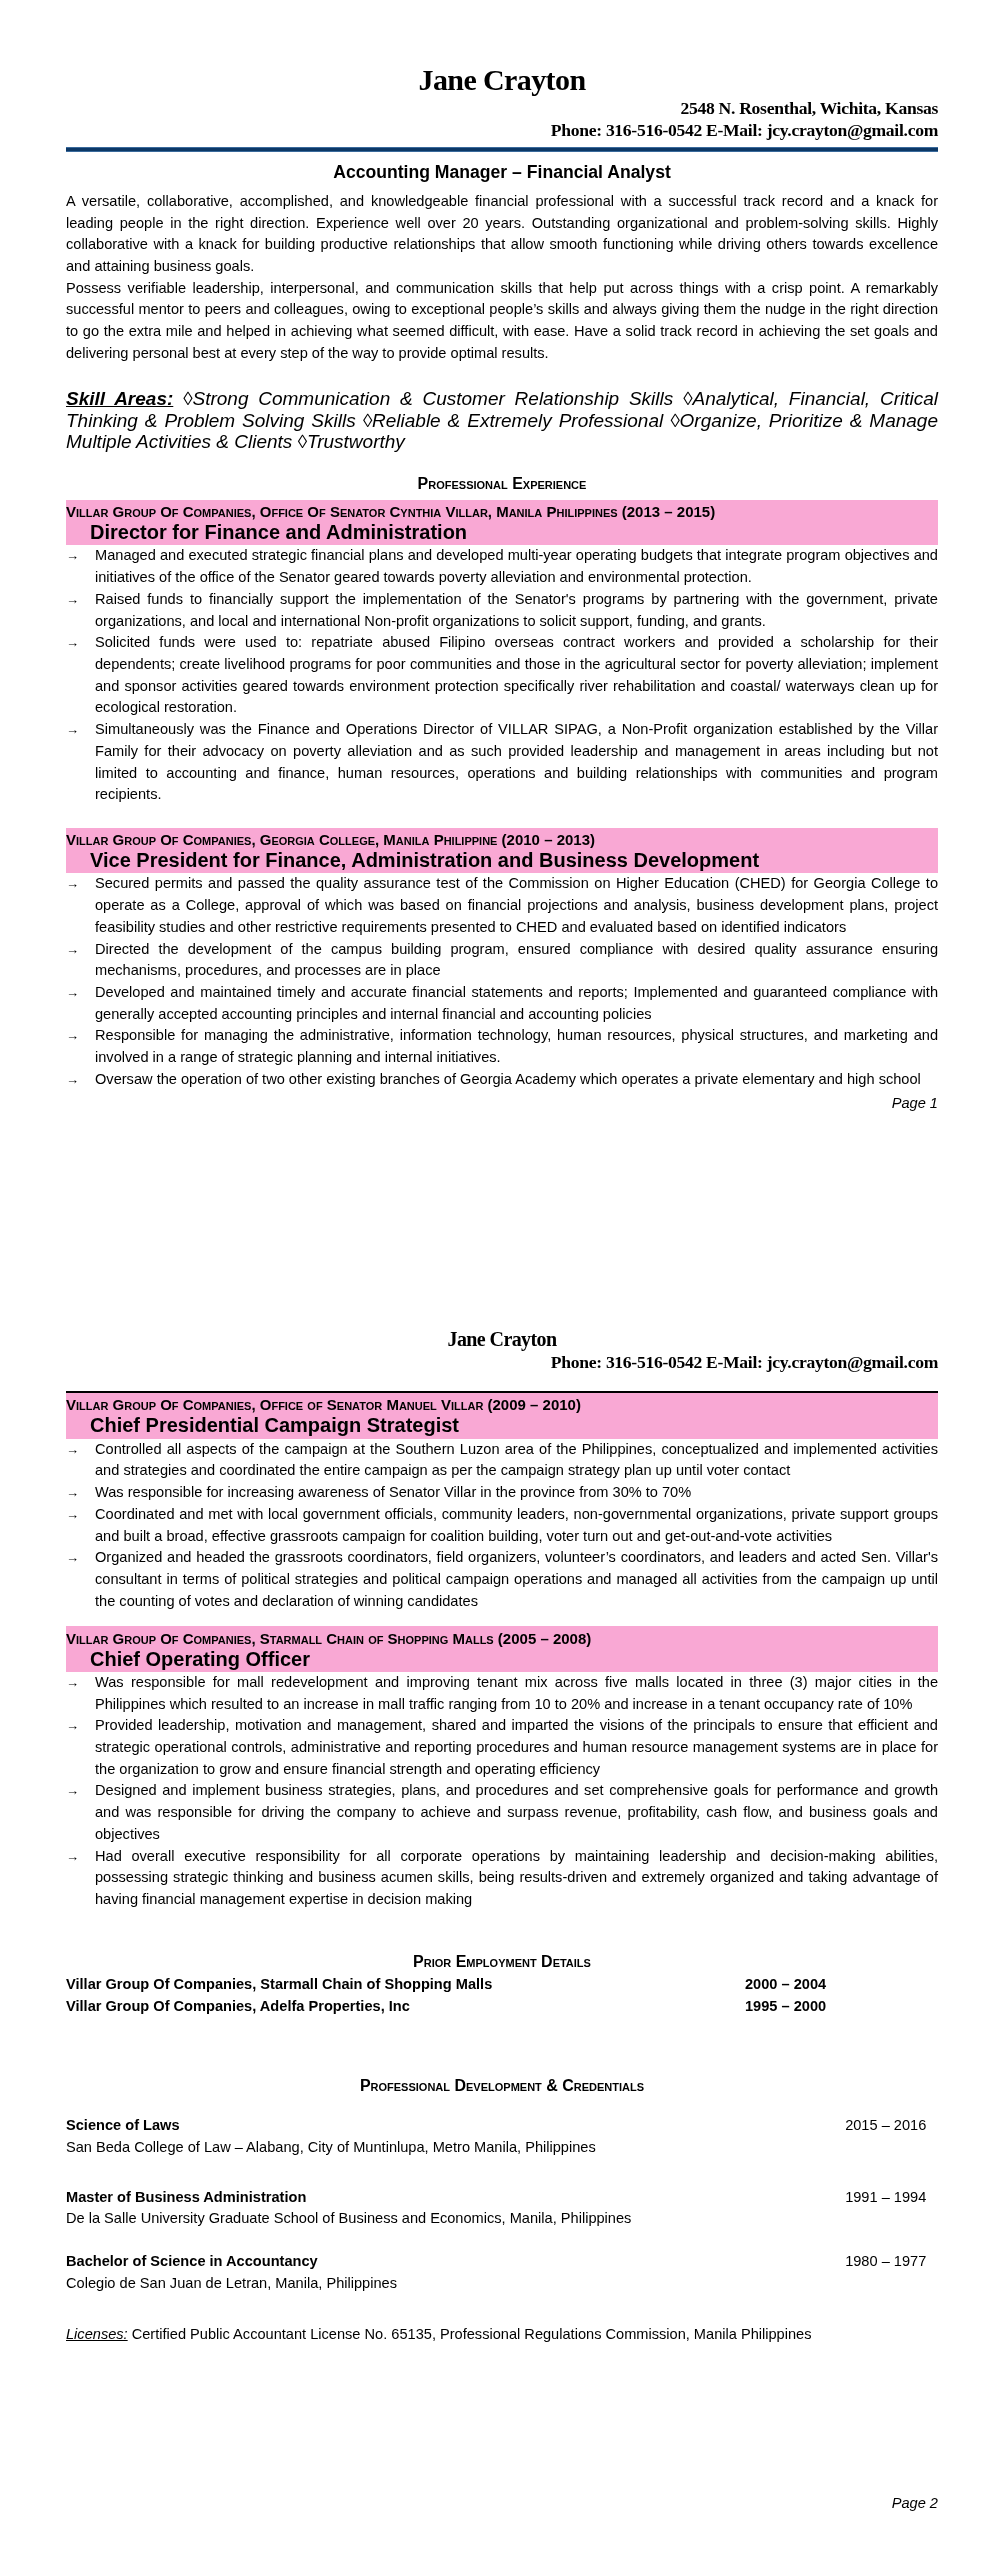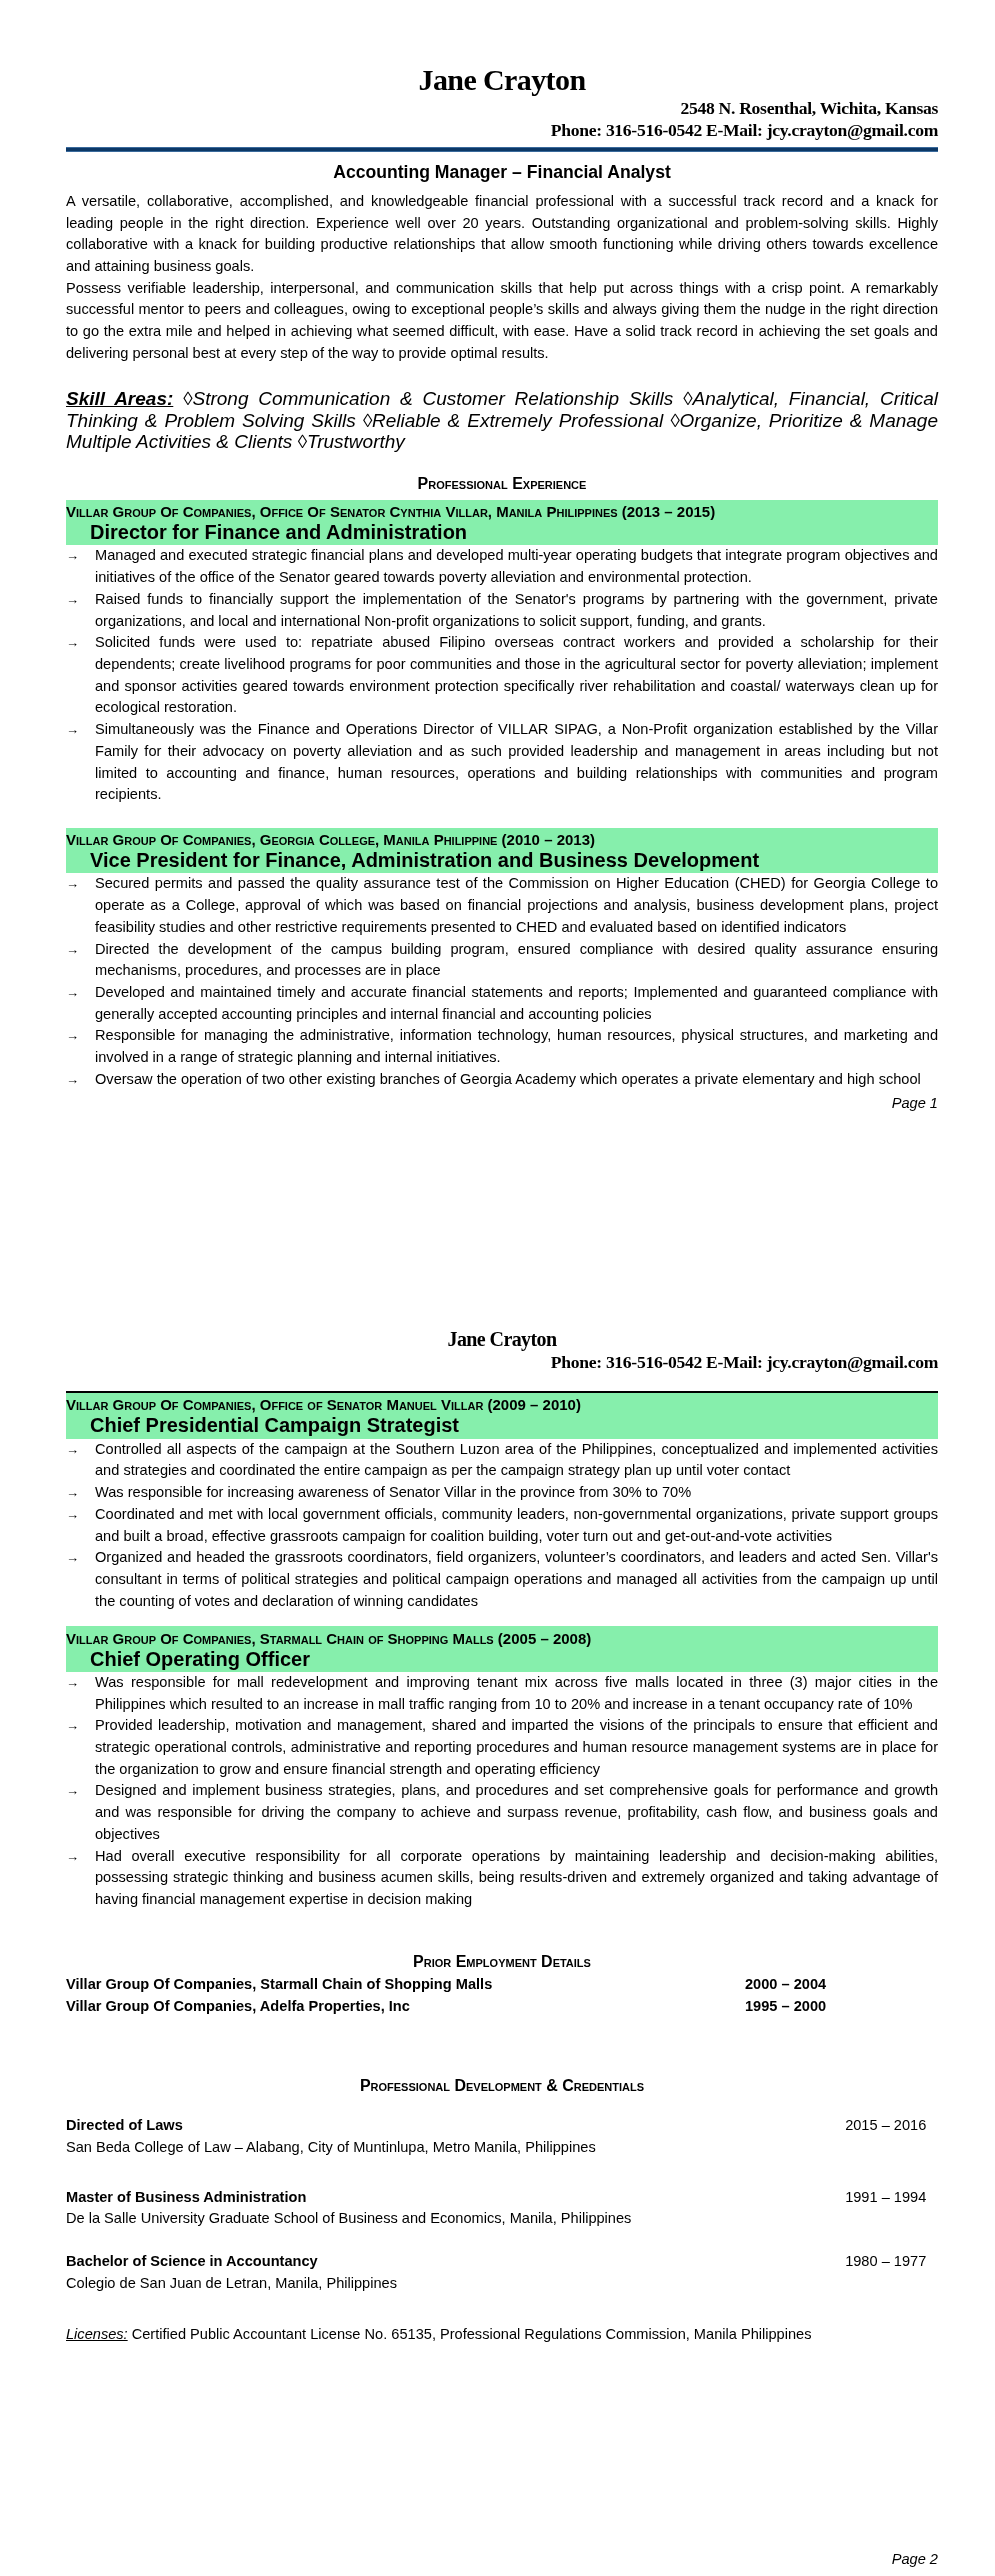--- a/index.html
+++ b/index.html
@@ -9,21 +9,21 @@
   .p2 { top: 1259px; height: 1317px; }
   .name { text-align: center; font-family: "Liberation Serif", serif; font-weight: bold; font-size: 30px; line-height: 35px; margin-top: 62px; letter-spacing: -0.6px; }
   .addr, .contact { text-align: right; font-family: "Liberation Serif", serif; font-weight: bold; font-size: 17.6px; line-height: 22px; letter-spacing: -0.3px; }
   .rule-blue { height: 3.5px; background: #0c3866; border-top: 0.6px solid #3a6a9c; border-bottom: 0.6px solid #3a6a9c; margin-top: 5.9px; }
   .title { text-align: center; font-weight: bold; font-size: 17.6px; line-height: 21px; margin-top: 9.4px; }
   .para { font-size: 14.6px; line-height: 21.7px; text-align: justify; margin: 0; }
   .para.first { margin-top: 8.2px; }
   .skills { font-size: 19px; line-height: 21.7px; text-align: justify; font-style: italic; margin-top: 23.4px; }
   .skills .lbl { font-weight: bold; text-decoration: underline; }
   .sec-head { text-align: center; font-weight: bold; font-variant: small-caps; font-size: 16px; line-height: 20px; }
-  .job-band { background: #86efac; padding: 1.2px 0 2.3px 0; }
+  .job-band { background: #f9a8d4; padding: 1.2px 0 2.3px 0; }
   .job-company { font-weight: bold; font-variant: small-caps; font-size: 15px; line-height: 21px; }
   .job-role { font-weight: bold; font-size: 20px; line-height: 21px; padding-left: 24px; }
   ul.bullets { list-style: none; margin: 0; padding: 0; }
   ul.bullets li { position: relative; padding-left: 29px; font-size: 14.6px; line-height: 21.7px; text-align: justify; }
   ul.bullets li .arrow { position: absolute; left: 0; top: 0; width: 23.4px; font-size: 13px; }
   .pagenum { text-align: right; font-style: italic; font-size: 14.6px; line-height: 19px; }
   .rule-black { height: 2.3px; background: #000; }
   .row { display: flex; justify-content: space-between; font-size: 14.6px; line-height: 21.7px; }
   .row.bold { font-weight: bold; }
   .prior .row .dates { width: 123px; text-align: left; margin-right: 70px; }
@@ -124,21 +124,21 @@
       <span>Villar Group Of Companies, Adelfa Properties, Inc</span>
       <span class="dates">1995 – 2000</span>
     </div>
   </div>
 
   <div style="margin-top:59px;">
     <div class="sec-head">Professional Development &amp; Credentials</div>
 
     <div class="edu-item">
       <div class="row">
-        <span style="font-weight:bold;">Directed of Laws</span>
+        <span style="font-weight:bold;">Science of Laws</span>
         <span class="dates">2015 – 2016</span>
       </div>
       <div class="row">
           <span>San Beda College of Law – Alabang, City of Muntinlupa, Metro Manila, Philippines</span>
         </div>
     </div>
 
     <div class="edu-item" style="margin-top:28px;">
       <div class="row">
         <span style="font-weight:bold;">Master of Business Administration</span>
@@ -157,15 +157,15 @@
       <div class="row">
           <span>Colegio de San Juan de Letran, Manila, Philippines</span>
         </div>
     </div>
 
     <div class="lic">
       <span class="lbl">Licenses:</span><span> Certified Public Accountant License No. 65135, Professional Regulations Commission, Manila Philippines</span>
     </div>
   </div>
 
-  <div class="pagenum" style="position:absolute; right:0; top:1291px;">Page 2</div>
+  <div class="pagenum" style="position:absolute; right:0; top:1235px;">Page 2</div>
 </div>
 
 
 </body></html>

